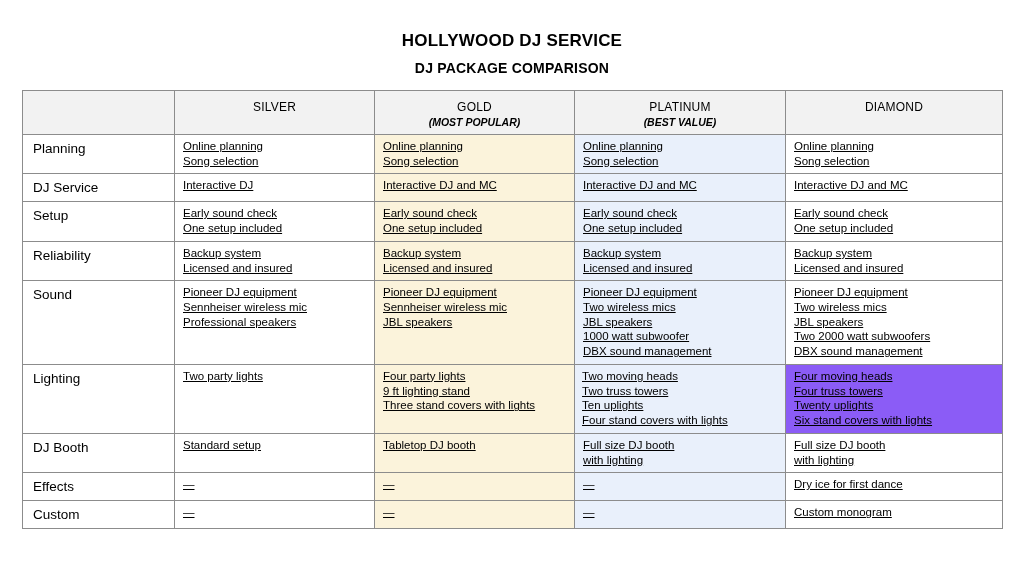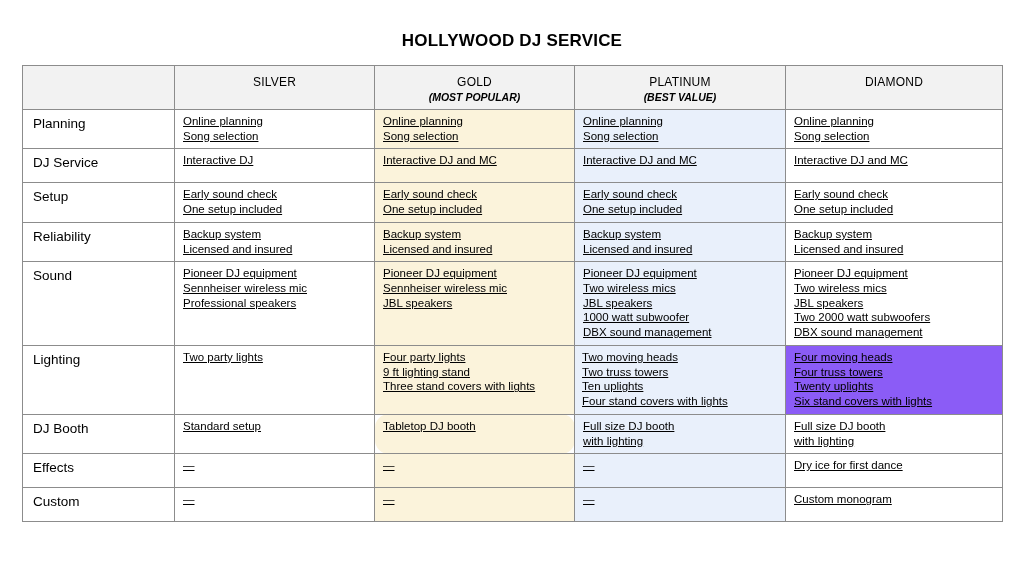--- a/index.html
+++ b/index.html
@@ -39,36 +39,37 @@
     text-align: center;
     height: 44px;
     padding-top: 9px;
     vertical-align: top;
   }
   .col-name { font-size: 12px; font-weight: normal; letter-spacing: 0.2px; }
   .col-tag  { font-size: 10.5px; font-weight: bold; margin-top: 2px; font-style: italic; }
   table.pkg th.row-label {
     font-weight: normal;
     font-size: 13.5px;
-    padding: 6px 10px 12px 10px;
+    padding: 6px 10px 6px 10px;
     background: #ffffff;
   }
   table.pkg td {
     font-size: 11.5px;
     line-height: 1.28;
     padding: 4px 8px 5px 8px;
     white-space: pre-line;
     text-decoration: underline;
   }
 </style>
 </head>
 <body>
 
 <div class="page-header">
   <div class="page-title">HOLLYWOOD DJ SERVICE</div>
+  <div class="page-subtitle">DJ PACKAGE COMPARISON</div>
 </div>
 
 <div class="table-wrap">
   <table class="pkg">
     <colgroup>
       <col style="width:152px">
       <col style="width:200px">
       <col style="width:200px">
       <col style="width:211px">
       <col style="width:217px">
@@ -163,21 +164,21 @@
 Ten uplights
 Four stand covers with lights</td>
           <td style="background: #8b5cf6;">Four moving heads
 Four truss towers
 Twenty uplights
 Six stand covers with lights</td>
         </tr>
         <tr>
           <th class="row-label">DJ Booth</th>
           <td style="background: rgb(255, 255, 255);">Standard setup</td>
-          <td style="background: rgb(251, 243, 219); border-radius: 14px;">Tabletop DJ booth</td>
+          <td style="background: rgb(251, 243, 219);">Tabletop DJ booth</td>
           <td style="background: rgb(233, 240, 251);">Full size DJ booth
 with lighting</td>
           <td style="background: rgb(255, 255, 255);">Full size DJ booth
 with lighting</td>
         </tr>
         <tr>
           <th class="row-label">Effects</th>
           <td style="background: rgb(255, 255, 255);">—</td>
           <td style="background: rgb(251, 243, 219);">—</td>
           <td style="background: rgb(233, 240, 251);">—</td>

